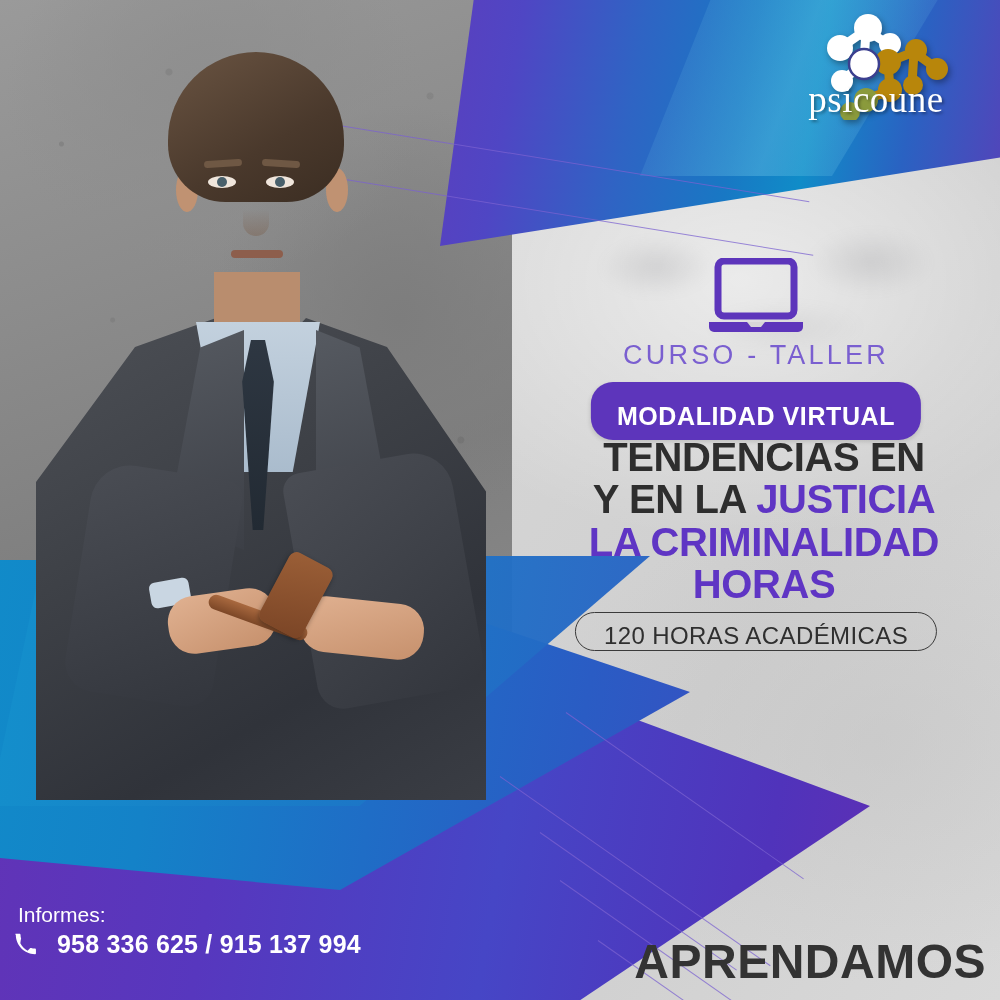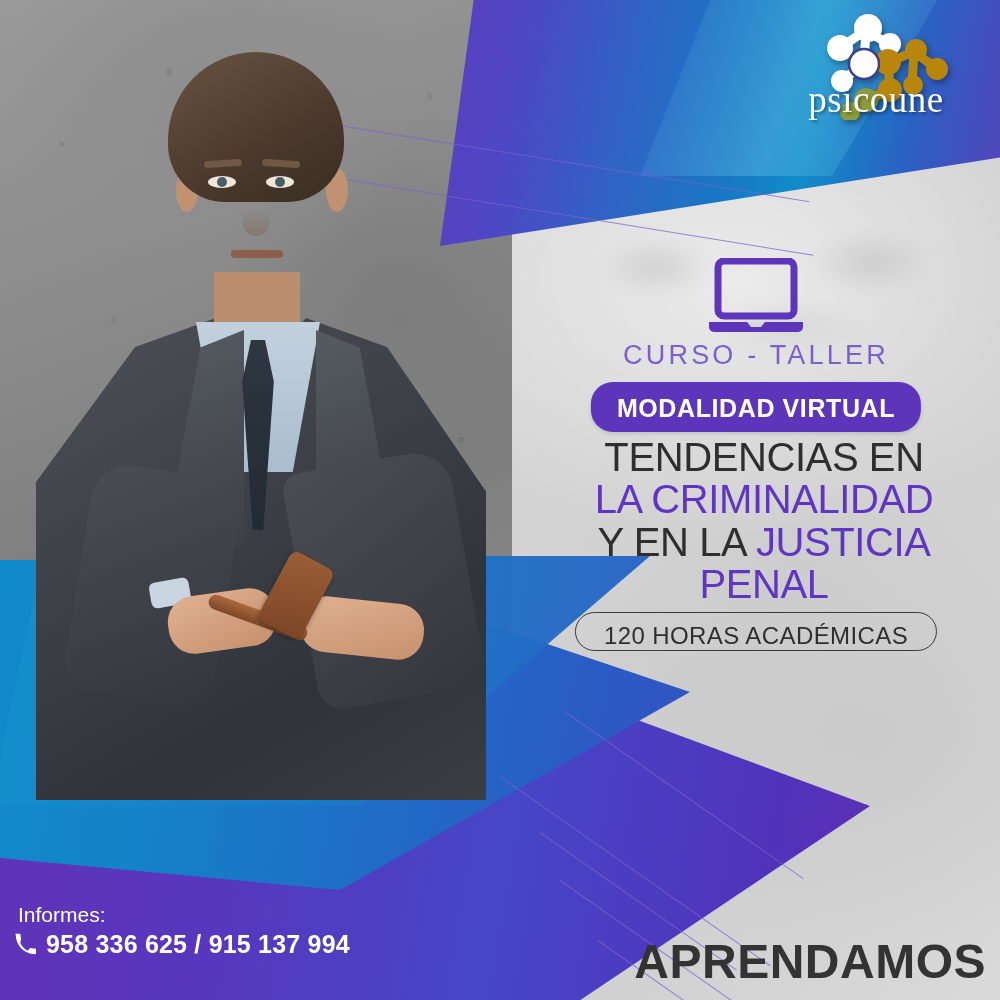--- a/index.html
+++ b/index.html
@@ -163,41 +163,41 @@
   .laptop svg{display:block;}
 
   .kicker{
     position:absolute;left:0;right:0;top:340px;text-align:center;
     font-size:27px;color:#7a5fd0;letter-spacing:3.2px;font-weight:400;
   }
 
   .badge{
     position:absolute;left:50%;top:382px;transform:translateX(-50%);
     background:#5d35bb;color:#fff;border-radius:22px;
-    padding:12px 26px 9px;font-size:25px;font-weight:bold;letter-spacing:.6px;
+    padding:20px 26px 9px;font-size:25px;font-weight:bold;letter-spacing:.6px;
     white-space:nowrap;box-shadow:0 2px 4px rgba(0,0,0,.12);
   }
 
   .title{
     position:absolute;left:16px;right:0;top:436px;text-align:center;
-    font-size:40px;font-weight:normal;line-height:1.06;letter-spacing:-.4px;
+    font-size:40px;font-weight:bold;line-height:1.06;letter-spacing:-.4px;
     color:#2e2e2e;
   }
   .title .pu{color:#5f35c4;}
 
   .hours{
     position:absolute;left:50%;top:612px;transform:translateX(-50%);
     border:1.6px solid #3a3a3a;border-radius:24px;
     padding:9px 28px 0;font-size:24px;color:#2f2f2f;letter-spacing:.4px;
     white-space:nowrap;
   }
 
   
   .informes{position:absolute;left:18px;top:903px;color:#fff;font-size:21px;}
-  .phone-row{position:absolute;left:14px;top:930px;display:flex;align-items:center;gap:9px;}
+  .phone-row{position:absolute;left:14px;top:930px;display:flex;align-items:center;gap:20px;}
   .phone-row .num{color:#fff;font-size:25px;font-weight:bold;letter-spacing:.2px;}
   .phone-ico svg{display:block;}
   .web{position:absolute;left:18px;top:962px;color:#eae6f6;font-size:22px;letter-spacing:5.2px;}
 
   
   .tagline{position:absolute;right:14px;bottom:14px;text-align:right;}
   .tag-1{font-size:48px;font-weight:bold;color:#333;letter-spacing:.5px;line-height:1;}
   .tag-2{font-family:"Liberation Serif", serif;font-style:italic;font-weight:bold;
     font-size:40px;color:#5f35c4;line-height:1;margin-top:-6px;letter-spacing:.5px;}
 </style>
@@ -306,23 +306,23 @@
         <path d="M40 64 h18 l-4 5 h-10 z" fill="#d7d7d7"></path>
       </svg>
     </div>
 
     <div class="kicker">CURSO - TALLER</div>
 
     <div class="badge">MODALIDAD VIRTUAL</div>
 
     <div class="title">
       <div><span>TENDENCIAS EN</span></div>
+      <div><span>Y EN LA </span><span class="pu">JUSTICIA</span></div>
       <div><span class="pu">LA CRIMINALIDAD</span></div>
-      <div><span>Y EN LA </span><span class="pu">JUSTICIA</span></div>
-      <div><span class="pu">PENAL</span></div>
+      <div><span class="pu">HORAS</span></div>
     </div>
 
     <div class="hours">120 HORAS ACADÉMICAS</div>
   </div>
 
   <div class="informes">Informes:</div>
 
   <div class="phone-row">
     <span class="phone-ico">
       <svg width="23" height="23" viewBox="0 0 24 24" fill="#ffffff">

